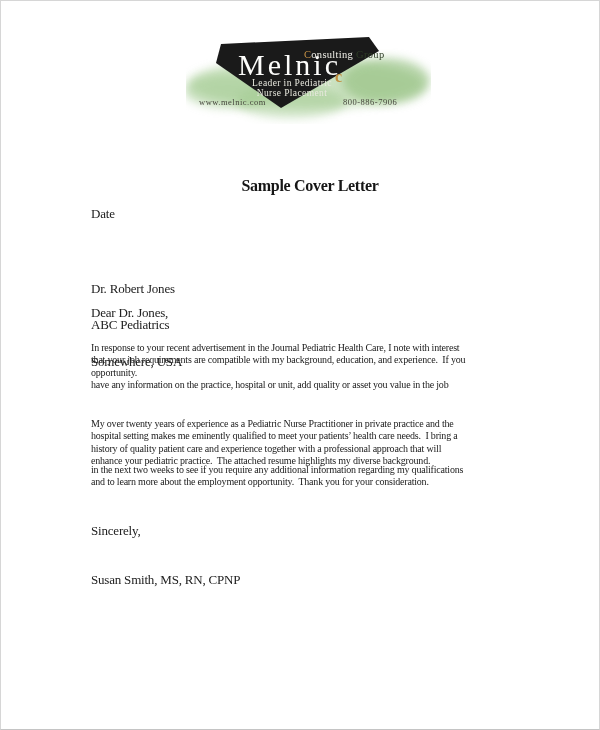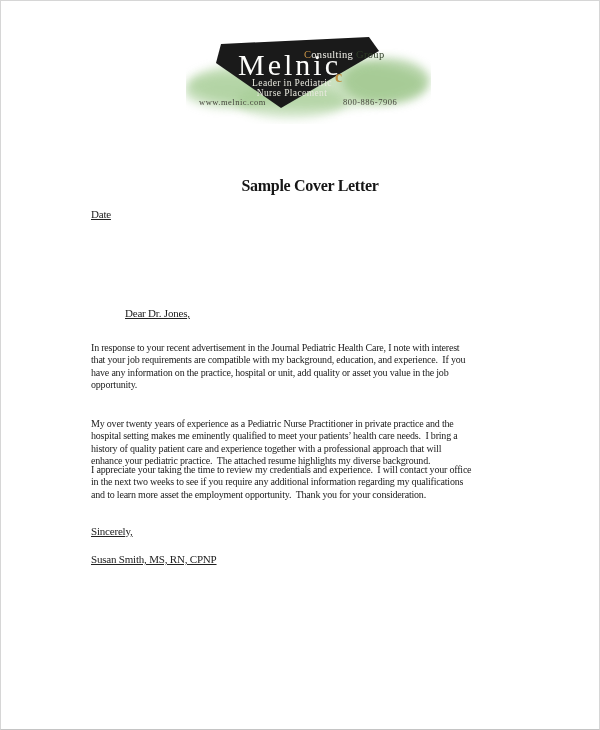--- a/index.html
+++ b/index.html
@@ -32,42 +32,41 @@
     text-align: center;
     font-family: "Liberation Serif", serif;
     font-weight: bold;
     font-size: 16px;
     letter-spacing: -0.3px;
     color: #161616;
   }
   .tline {
     position: absolute;
     left: 90px;
-    font-size: 11px;
+    font-size: 13px;
     letter-spacing: -0.2px;
     white-space: pre;
     line-height: 12.3px;
-    text-decoration: underline;
   }
   .date-line      { top: 207px; }
   .recipient      { top: 257px; }
   .recipient div  { line-height: 12px; white-space: pre; }
-  .salutation     { top: 306px; margin-left: 34px; }
+  .salutation     { top: 306px; }
   .para           { position: absolute; left: 90px; }
   .para div {
     font-size: 10px;
     letter-spacing: -0.2px;
     line-height: 12.3px;
     white-space: pre;
   }
   .para-1 { top: 341px; }
   .para-2 { top: 417px; }
   .para-3 { top: 463px; }
   .closing   { top: 512px; margin-top: 12px; }
-  .signature { top: 552px; }
+  .signature { top: 573px; }
 </style>
 </head>
 <body>
 
 <div class="page">
 
   <div class="logo">
     <svg width="245" height="90" viewBox="0 0 245 90">
       <defs>
         <filter id="glowblur" x="-30%" y="-60%" width="160%" height="220%">
@@ -95,40 +94,44 @@
 
       <text x="13" y="70.5" font-size="8.5" letter-spacing="0.5" fill="#45453c" font-family="Liberation Serif, serif">www.melnic.com</text>
       <text x="157" y="70.5" font-size="8.5" letter-spacing="0.5" fill="#45453c" font-family="Liberation Serif, serif">800-886-7906</text>
     </svg>
   </div>
 
   <div class="doc-title">Sample Cover Letter</div>
 
   <div class="tline date-line">Date</div>
 
+  <div class="tline recipient">
+    <div>Dr. Robert Jones</div>
+    <div>ABC Pediatrics</div>
+    <div>Somewhere, USA</div>
+  </div>
 
   <div class="tline salutation">Dear Dr. Jones,</div>
 
   <div class="para para-1">
     <div>In response to your recent advertisement in the Journal Pediatric Health Care, I note with interest</div>
     <div>that your job requirements are compatible with my background, education, and experience.  If you</div>
+    <div>opportunity.</div>
     <div>have any information on the practice, hospital or unit, add quality or asset you value in the job</div>
-    <div>opportunity.</div>
   </div>
 
   <div class="para para-2">
     <div>My over twenty years of experience as a Pediatric Nurse Practitioner in private practice and the</div>
     <div>hospital setting makes me eminently qualified to meet your patients’ health care needs.  I bring a</div>
     <div>history of quality patient care and experience together with a professional approach that will</div>
     <div>enhance your pediatric practice.  The attached resume highlights my diverse background.</div>
   </div>
 
   <div class="para para-3">
-    <div>I appreciate your taking the time to review my credentials and experience.  I will contact your office</div>
     <div>in the next two weeks to see if you require any additional information regarding my qualifications</div>
-    <div>and to learn more asset the employment opportunity.  Thank you for your consideration.</div>
+    <div>and to learn more about the employment opportunity.  Thank you for your consideration.</div>
   </div>
 
   <div class="tline closing">Sincerely,</div>
 
   <div class="tline signature">Susan Smith, MS, RN, CPNP</div>
 
 </div>
 
 </body></html>

